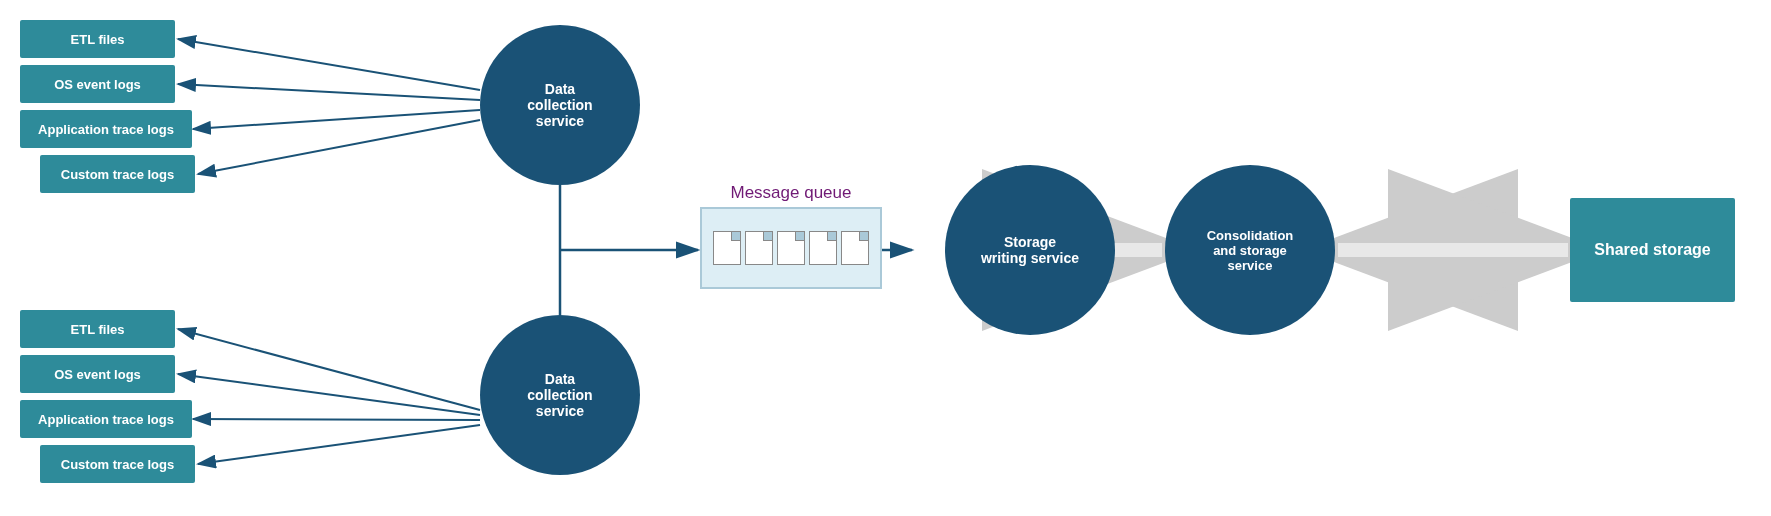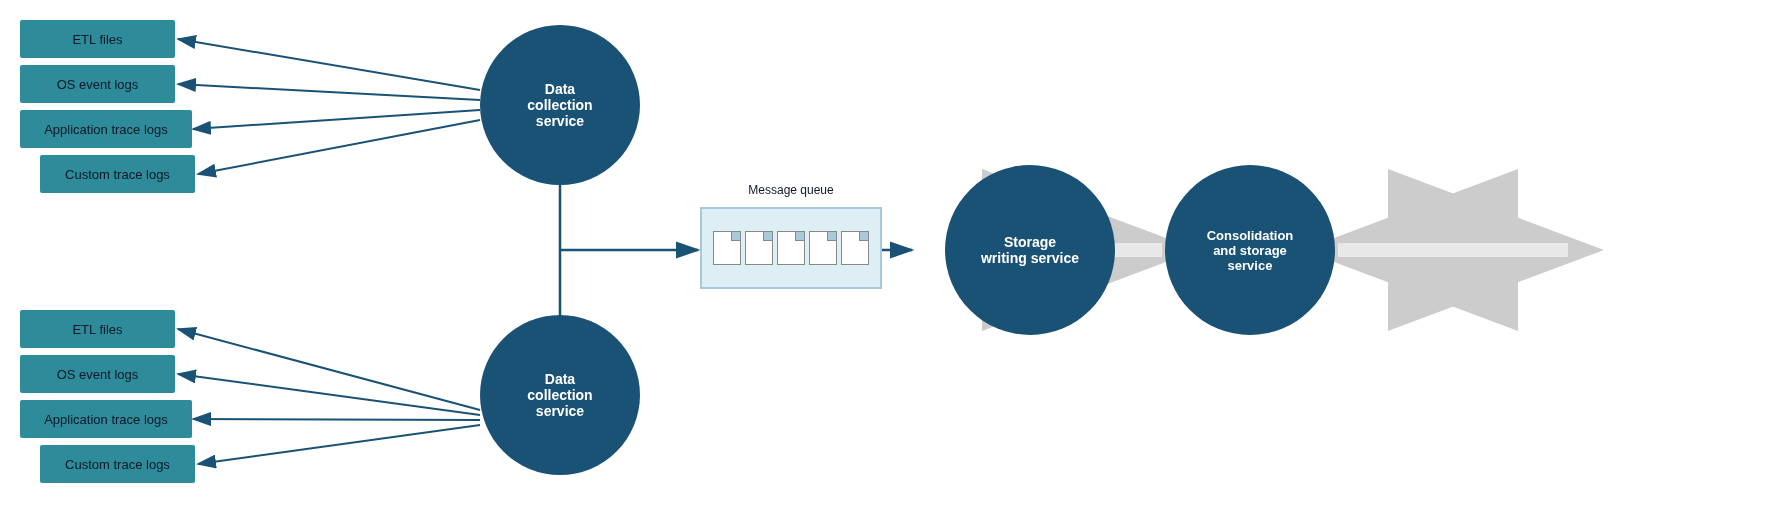--- a/index.html
+++ b/index.html
@@ -15,23 +15,23 @@
     .diagram {
       position: relative;
       width: 1771px;
       height: 516px;
     }
 
     
     .log-box {
       position: absolute;
       background: #2e8b9a;
-      color: #0f172a;
+      color: #ffffff;
       font-size: 13px;
-      font-weight: 400;
+      font-weight: 700;
       display: flex;
       align-items: center;
       justify-content: center;
       text-align: center;
       border-radius: 2px;
     }
 
     
     .circle-node {
       position: absolute;
@@ -86,22 +86,22 @@
       display: flex;
       align-items: center;
       justify-content: center;
       text-align: center;
       border-radius: 2px;
     }
 
     
     .arrow-label {
       position: absolute;
-      font-size: 12px;
-      color: #0f172a;
+      font-size: 17px;
+      color: #701a75;
       text-align: center;
     }
 
     
     .arrows-svg {
       position: absolute;
       top: 0; left: 0;
       width: 1771px;
       height: 516px;
       pointer-events: none;
@@ -214,14 +214,17 @@
     <span style="white-space:pre-line;">Storage
 writing service</span>
   </div>
 
   <div class="circle-node" style="left:1165px;top:165px;width:170px;height:170px;">
     <span style="white-space:pre-line;font-size:13px;">Consolidation
 and storage
 service</span>
   </div>
 
+  <div class="shared-storage" style="left:1570px;top:198px;width:165px;height:104px;">
+    <span>Shared storage</span>
+  </div>
 
 </div>
 
 </body></html>

